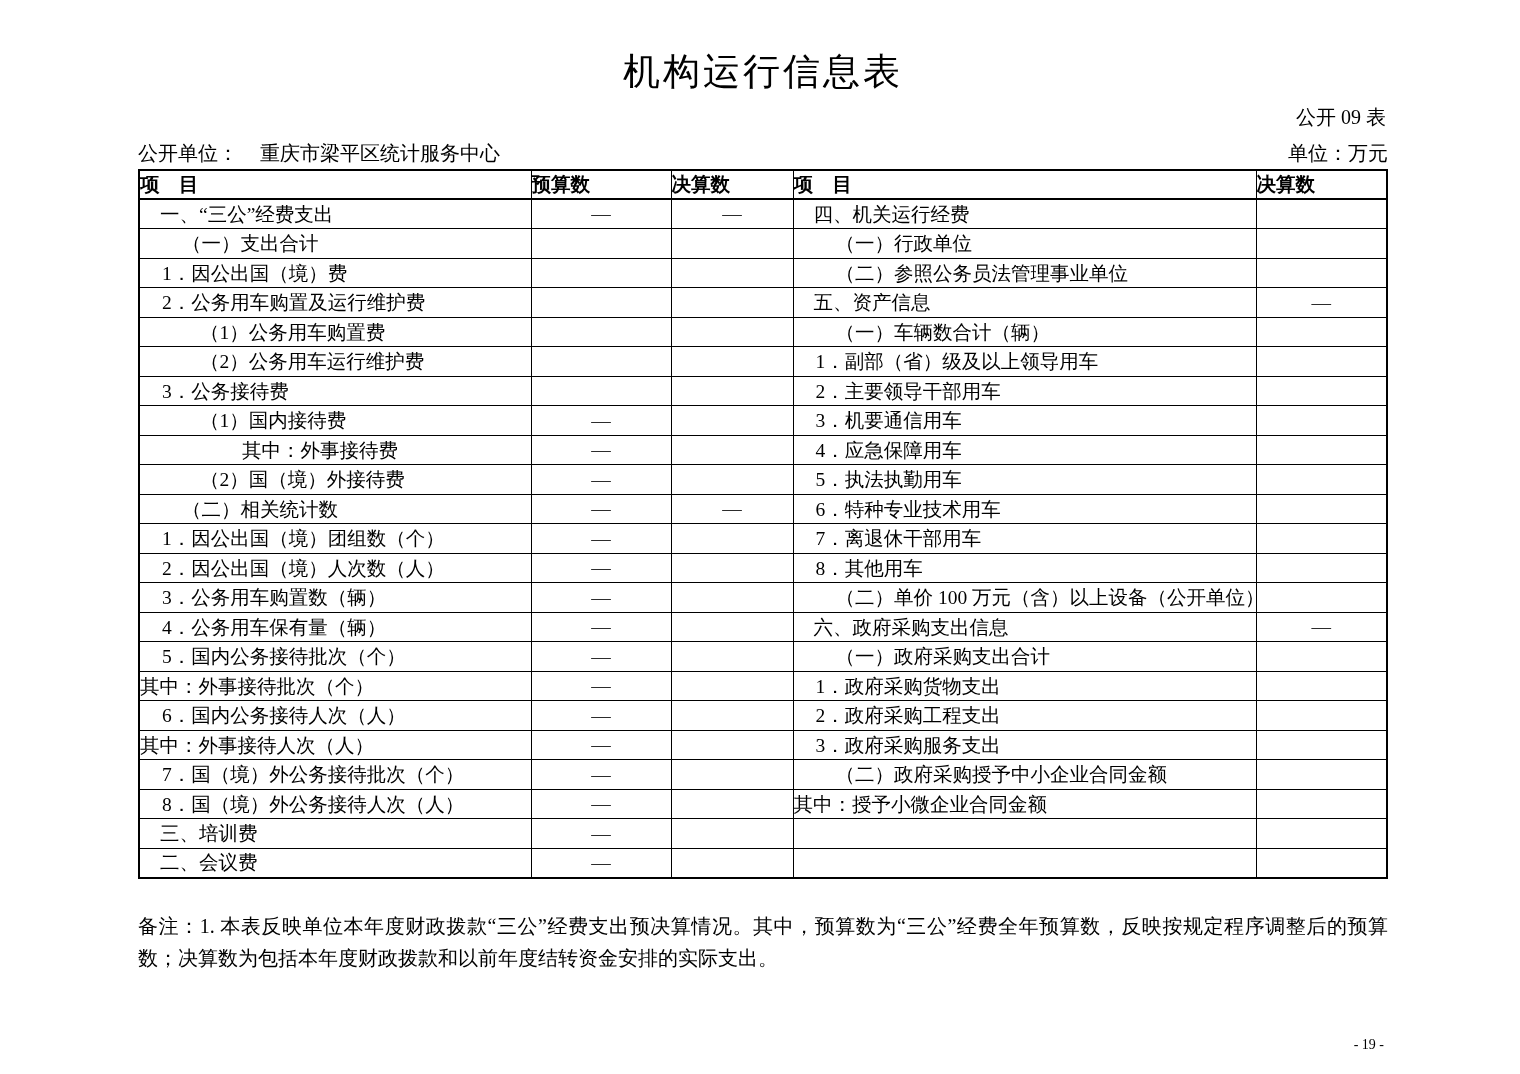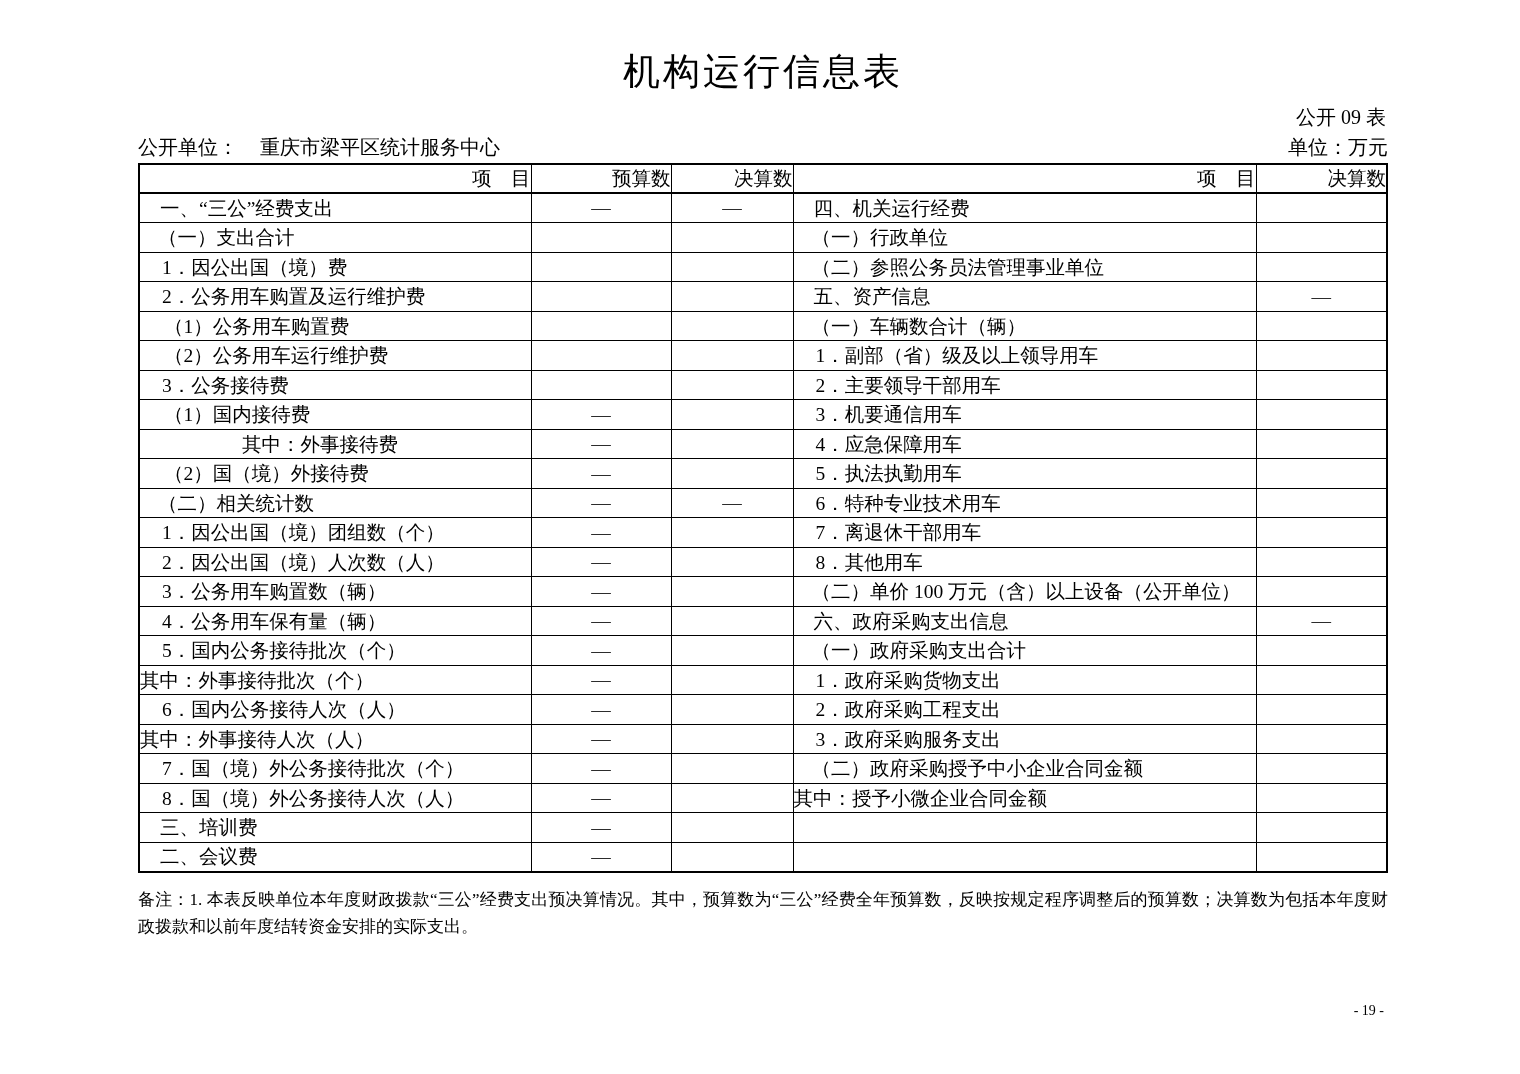--- a/index.html
+++ b/index.html
@@ -24,21 +24,21 @@
   .table-code {
     text-align: right;
     font-size: 20px;
     margin-top: 10px;
     padding-right: 2px;
   }
   .unit-row {
     display: flex;
     justify-content: space-between;
     font-size: 20px;
-    margin-top: 3px;
+    margin-top: 9px;
     margin-bottom: 2px;
   }
   .unit-left .gap { display: inline-block; width: 22px; }
   table.main {
     width: 1248px;
     table-layout: fixed;
     border-collapse: collapse;
     border: 2px solid #000;
   }
   col.c-item-l  { width: 392px; }
@@ -48,36 +48,36 @@
   col.c-final-r { width: 131px; }
   table.main th, table.main td {
     border: 1px solid #000;
     font-size: 19.5px;
     overflow: hidden;
     white-space: nowrap;
     vertical-align: middle;
   }
   table.main th {
     height: 16px;
-    font-weight: normal;
-    text-align: right;
+    font-weight: bold;
+    text-align: left;
     border-bottom: 2px solid #000;
   }
   table.main td { height: 29.5px; }
   td.label { text-align: left; }
   td.num   { text-align: center; color: #222; }
   .ind0 { padding-left: 20px; }
-  .ind1 { padding-left: 18px; }
+  .ind1 { padding-left: 42px; }
   .ind2 { padding-left: 22px; }
-  .ind3 { padding-left: 24px; }
+  .ind3 { padding-left: 60px; }
   .ind4 { }
   .ind5 { padding-left: 102px; }
   .note {
-    margin-top: 13px;
-    font-size: 17px;
+    margin-top: 31px;
+    font-size: 20px;
     line-height: 1.62;
     text-align: justify;
   }
   .page-number {
     margin-top: 62px;
     text-align: right;
     font-size: 14px;
     padding-right: 4px;
   }
 </style>

